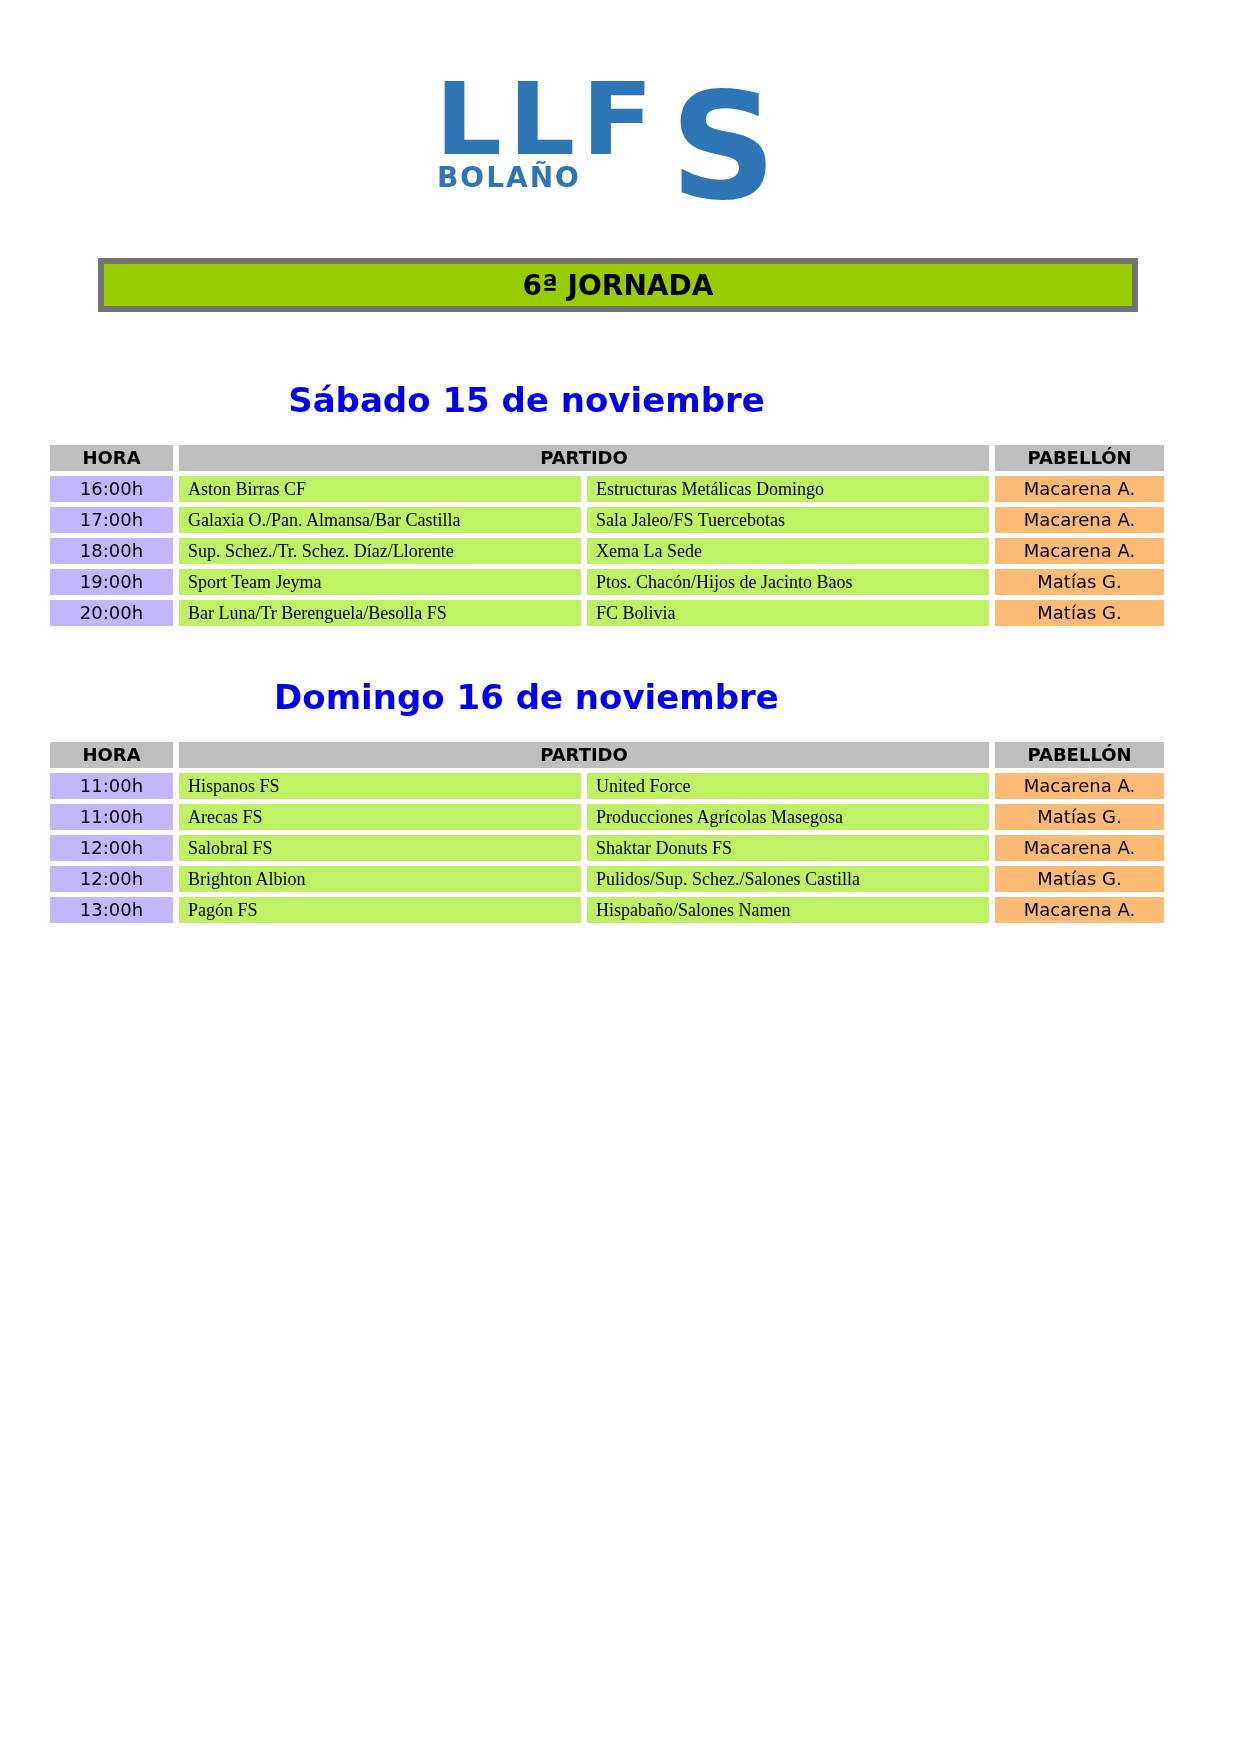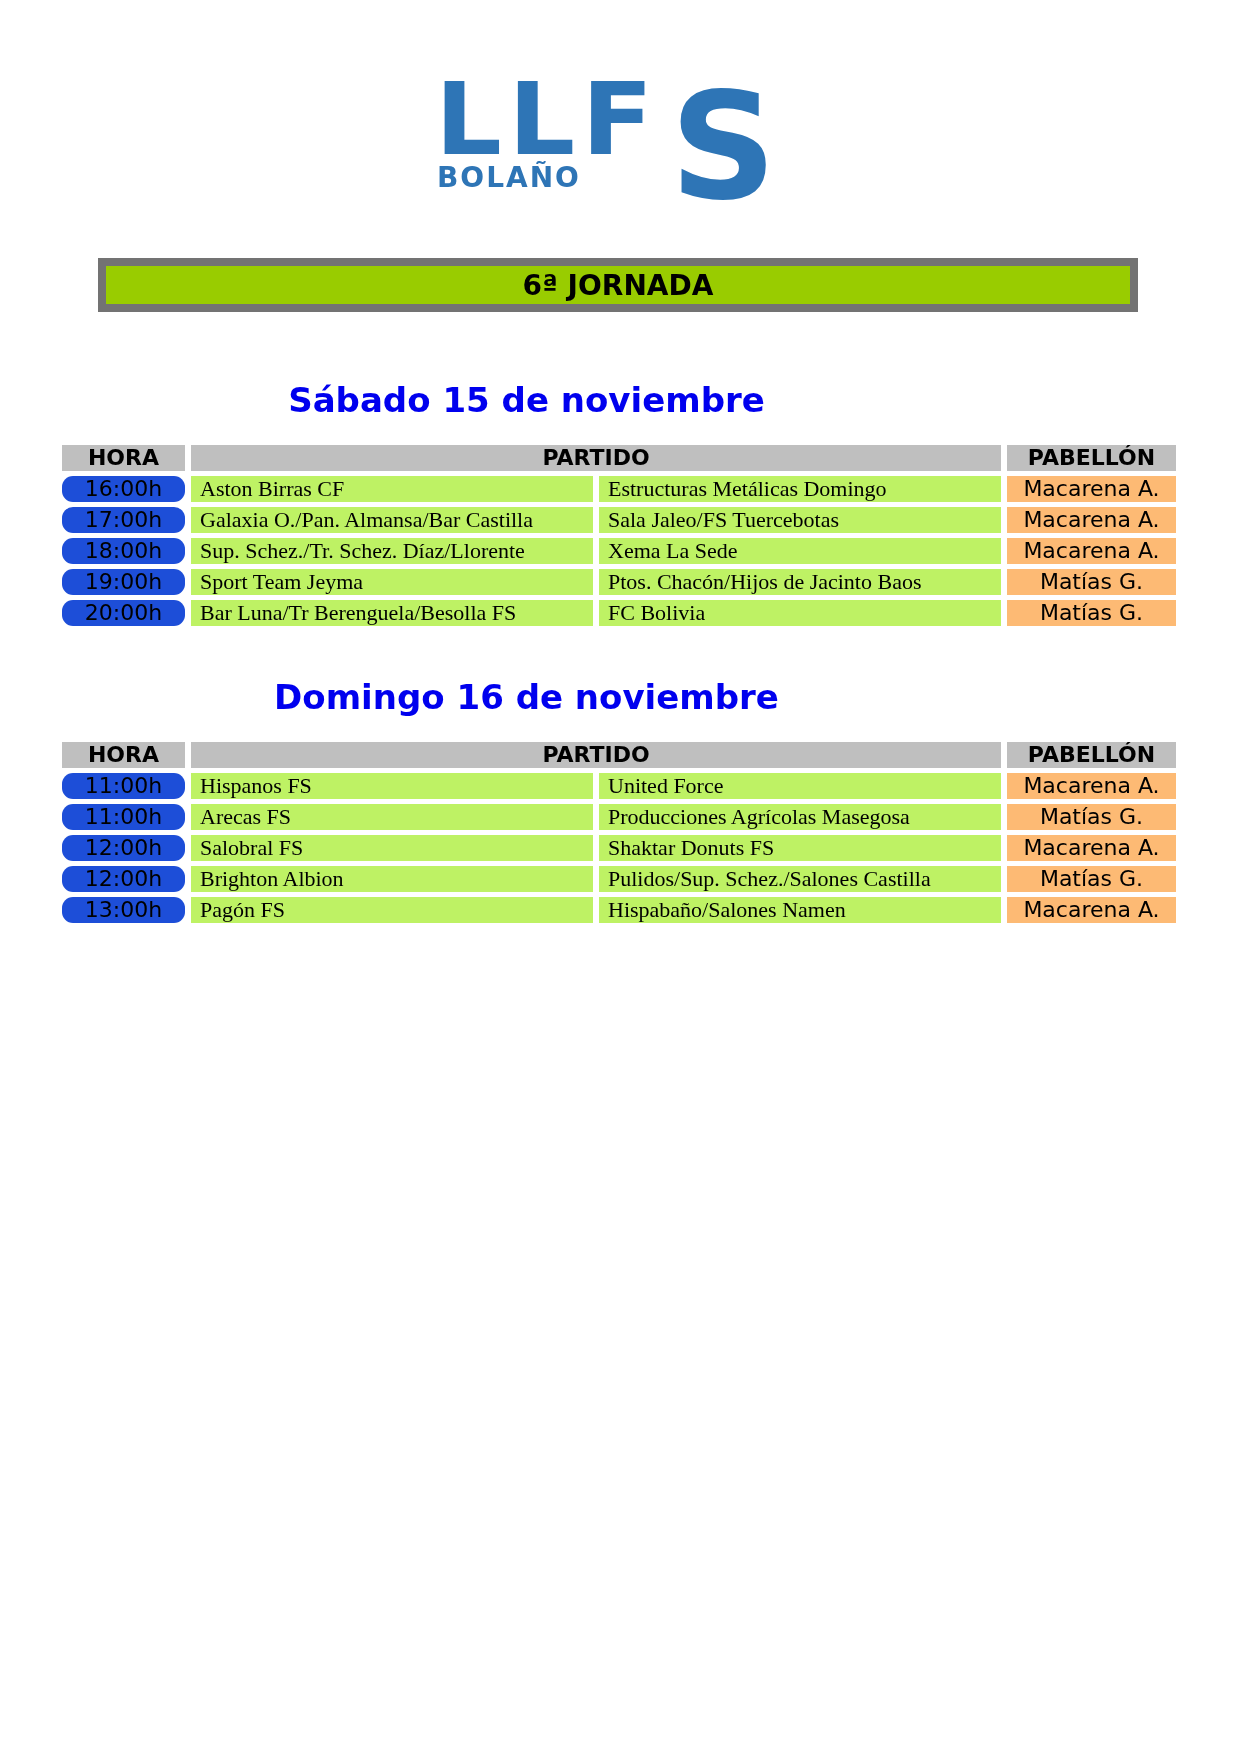--- a/index.html
+++ b/index.html
@@ -3,28 +3,28 @@
   <meta charset="utf-8">
   <style>
     html, body { margin: 0; padding: 0; background: #ffffff; }
     body { width: 1241px; height: 1754px; position: relative; font-family: "DejaVu Sans", sans-serif; color: #000; overflow: hidden; }
 
     .logo { position: absolute; left: 435px; top: 75px; width: 360px; height: 125px; text-align: center; }
     .logo-llf { position: absolute; left: 0; top: 0; font-family: "DejaVu Sans", sans-serif; font-weight: bold; font-size: 100px; line-height: 90px; color: #2e75b6; letter-spacing: 6px; transform: scaleX(1.05); transform-origin: left top; }
     .logo-bolano { position: absolute; left: 2px; top: 83px; font-family: "DejaVu Sans", sans-serif; font-weight: bold; font-size: 28px; line-height: 40px; color: #2e75b6; letter-spacing: 2px; }
     .logo-s { position: absolute; left: 235px; top: 12px; font-family: "DejaVu Sans", sans-serif; font-weight: bold; font-size: 148px; line-height: 120px; color: #2e75b6; }
 
-    .jornada { position: absolute; left: 98px; top: 258px; width: 1040px; height: 54px; background: #99cc00; border: 8px solid #737373; box-sizing: border-box; display: flex; align-items: center; justify-content: center; font-weight: bold; font-size: 28px; text-align: right; }
+    .jornada { position: absolute; left: 98px; top: 258px; width: 1040px; height: 54px; background: #99cc00; border: 6px solid #737373; box-sizing: border-box; display: flex; align-items: center; justify-content: center; font-weight: bold; font-size: 28px; text-align: right; }
 
     .day-title { position: absolute; left: 0; width: 1053px; text-align: center; color: #0000ee; font-weight: bold; font-size: 34px; }
 
-    table.sched { position: absolute; left: 56px; width: 1120px; border-collapse: separate; border-spacing: 6px 5px; font-size: 22px; table-layout: fixed; }
+    table.sched { position: absolute; left: 44px; width: 1120px; border-collapse: separate; border-spacing: 6px 5px; font-size: 18px; table-layout: fixed; }
     table.sched th { background: #bfbfbf; font-weight: bold; height: 26px; padding: 0; text-align: center; line-height: 26px; }
     table.sched td { height: 26px; padding: 0; line-height: 26px; }
-    td.hora { background: #1d4ed8; text-align: center; border-radius: 11px; }
+    td.hora { background: #c4b5fd; text-align: center; }
     td.team { background: #bef264; padding-left: 9px !important; white-space: nowrap; overflow: hidden; font-family: Liberation Serif, serif; }
     td.pab { background: #fdba74; text-align: center; }
   </style>
 </head>
 <body>
 
 <div class="logo">
   <div class="logo-llf">LLF</div>
   <div class="logo-bolano">BOLAÑO</div>
   <div class="logo-s">S</div>

